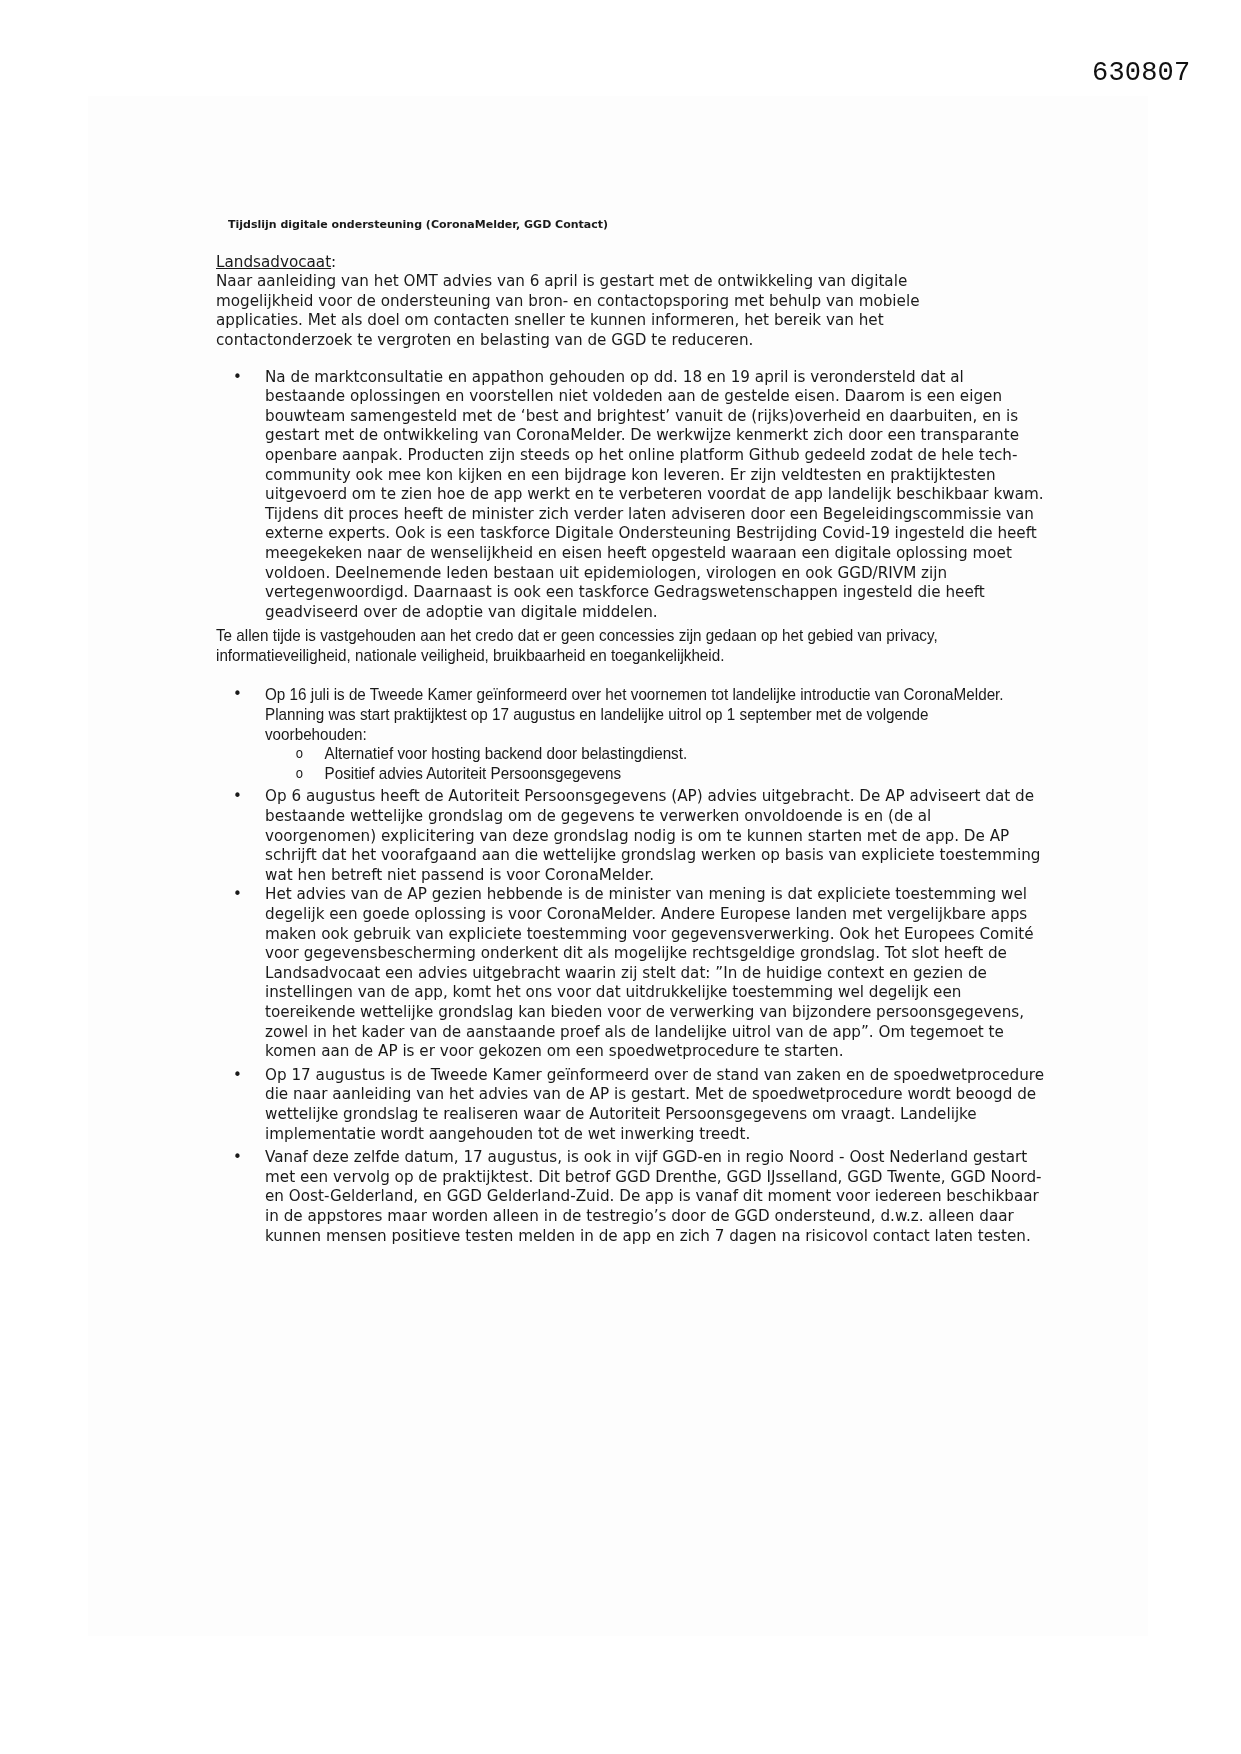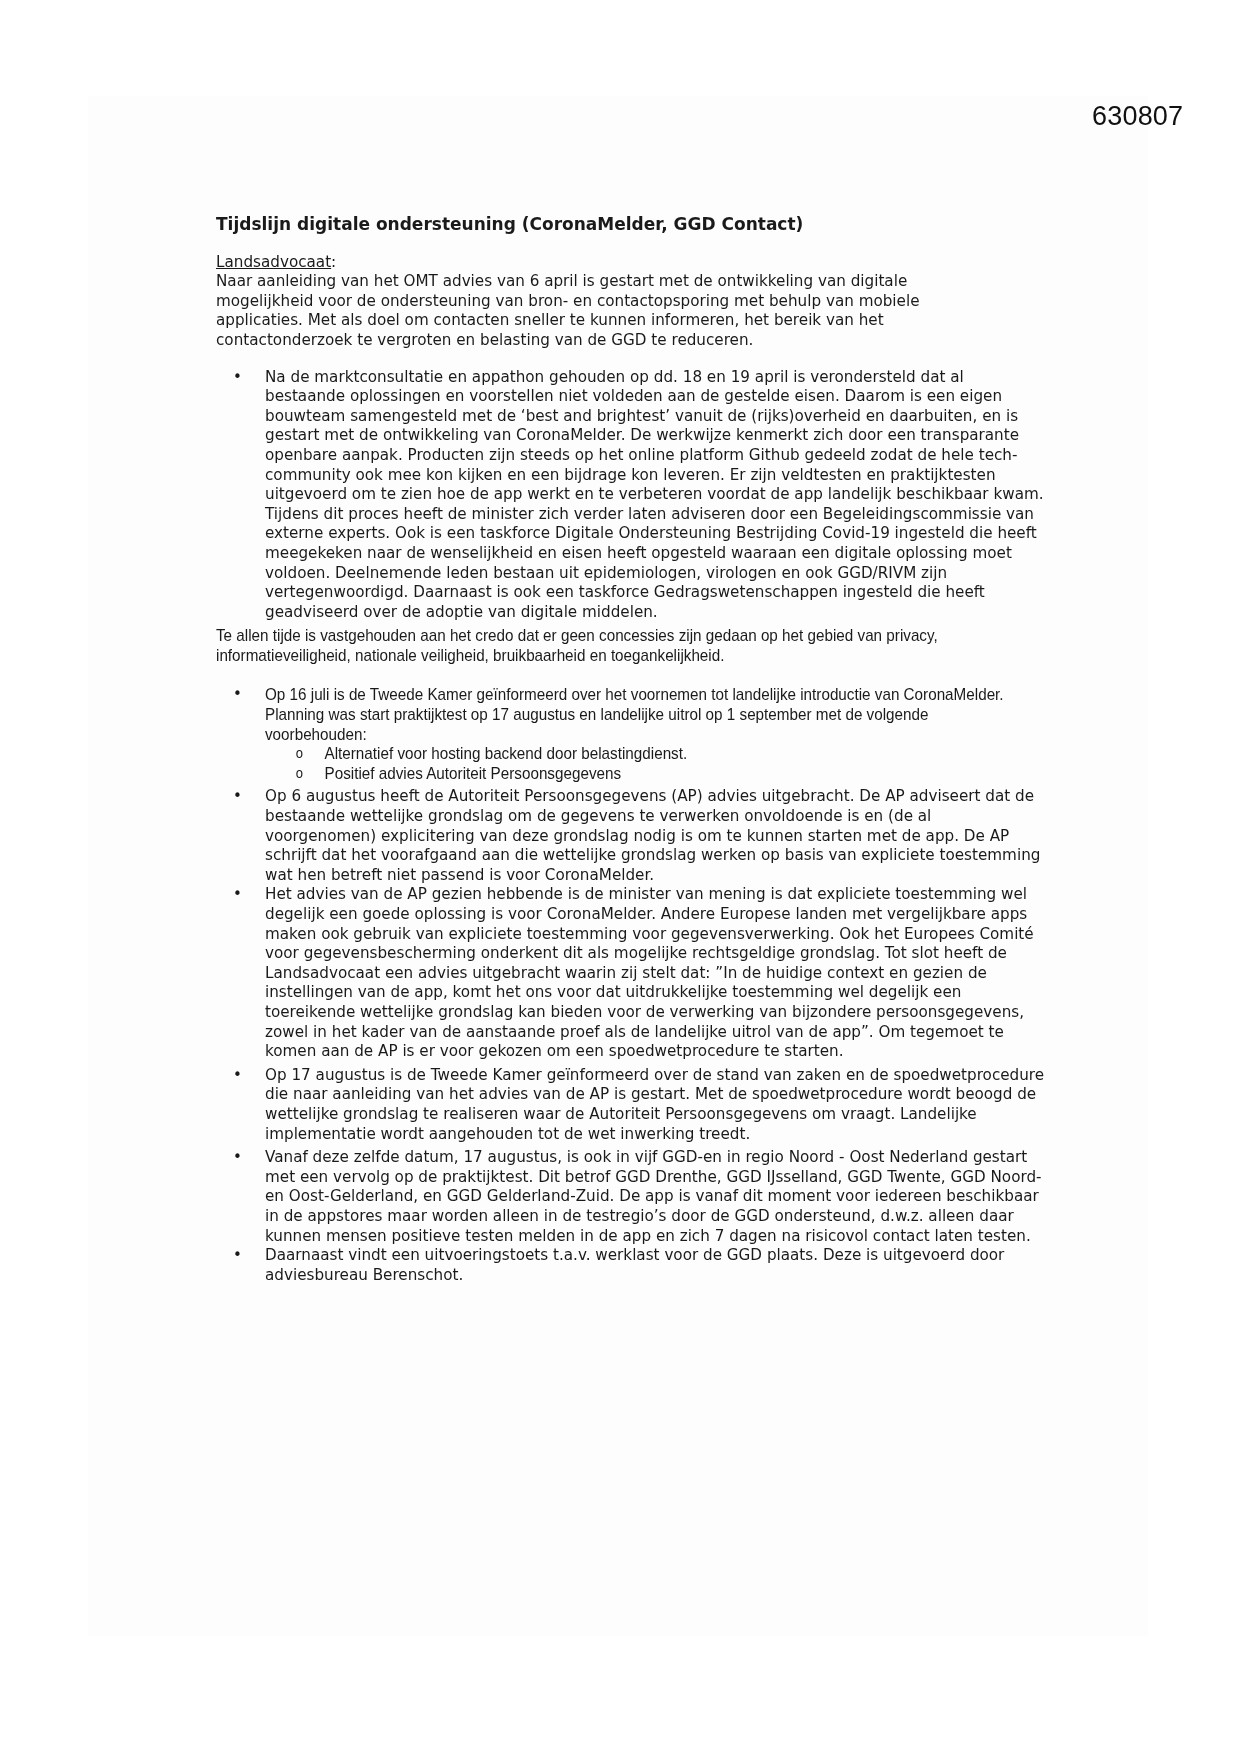--- a/index.html
+++ b/index.html
@@ -6,29 +6,28 @@
     body {
       width: 1241px; height: 1754px; background: #ffffff; position: relative; overflow: hidden;
       font-family: "DejaVu Sans", sans-serif; color: #1a1a1a;
     }
     .scan-area {
       position: absolute; left: 88px; top: 96px; width: 1060px; height: 1540px;
       background: #fdfdfd;
     }
     .doc-number {
       position: absolute; left: 1092px; top: 58px;
-      font-family: Liberation Sans, sans-serif; font-size: 27px; color: #111;
+      font-family: Liberation Mono, monospace; font-size: 27px; color: #111;
       letter-spacing: 0.2px;
-      margin-top: 43px;
     }
     .content {
       position: absolute; left: 216px; top: 215px; width: 830px;
       font-size: 15.2px; line-height: 19.6px;
     }
-    .title { font-weight: bold; font-size: 17px; margin: 0 0 18px 0; }
+    .title { font-weight: bold; font-size: 11px; margin: 0 0 18px 12px; }
     .section-head { text-decoration: underline; display: inline; }
     .section-colon { display: inline; }
     p { margin: 0; }
     .intro { margin-bottom: 17px; width: 760px; }
     ul.bullets { list-style: none; margin: 4px; padding: 0; }
     ul.bullets > li { position: relative; padding-left: 45px; width: 782px; }
     ul.bullets > li::before {
       content: "\2022"; position: absolute; left: 13px; top: 0; font-size: 15px;
     }
     .gap-after { margin-bottom: 19px; }
@@ -86,15 +85,14 @@
     <li>Op 6 augustus heeft de Autoriteit Persoonsgegevens (AP) advies uitgebracht. De AP adviseert dat de bestaande wettelijke grondslag om de gegevens te verwerken onvoldoende is en (de al voorgenomen) explicitering van deze grondslag nodig is om te kunnen starten met de app. De AP schrijft dat het voorafgaand aan die wettelijke grondslag werken op basis van expliciete toestemming wat hen betreft niet passend is voor CoronaMelder.</li>
     <li>Het advies van de AP gezien hebbende is de minister van mening is dat expliciete toestemming wel degelijk een goede oplossing is voor CoronaMelder. Andere Europese landen met vergelijkbare apps maken ook gebruik van expliciete toestemming voor gegevensverwerking. Ook het Europees Comité voor gegevensbescherming onderkent dit als mogelijke rechtsgeldige grondslag. Tot slot heeft de Landsadvocaat een advies uitgebracht waarin zij stelt dat: ”In de huidige context en gezien de instellingen van de app, komt het ons voor dat uitdrukkelijke toestemming wel degelijk een toereikende wettelijke grondslag kan bieden voor de verwerking van bijzondere persoonsgegevens, zowel in het kader van de aanstaande proef als de landelijke uitrol van de app”. Om tegemoet te komen aan de AP is er voor gekozen om een spoedwetprocedure te starten.</li>
   </ul>
 
   <ul class="bullets gap-after">
     <li>Op 17 augustus is de Tweede Kamer geïnformeerd over de stand van zaken en de spoedwetprocedure die naar aanleiding van het advies van de AP is gestart. Met de spoedwetprocedure wordt beoogd de wettelijke grondslag te realiseren waar de Autoriteit Persoonsgegevens om vraagt. Landelijke implementatie wordt aangehouden tot de wet inwerking treedt.</li>
   </ul>
 
   <ul class="bullets">
     <li>Vanaf deze zelfde datum, 17 augustus, is ook in vijf GGD-en in regio Noord - Oost Nederland gestart met een vervolg op de praktijktest. Dit betrof GGD Drenthe, GGD IJsselland, GGD Twente, GGD Noord- en Oost-Gelderland, en GGD Gelderland-Zuid. De app is vanaf dit moment voor iedereen beschikbaar in de appstores maar worden alleen in de testregio’s door de GGD ondersteund, d.w.z. alleen daar kunnen mensen positieve testen melden in de app en zich 7 dagen na risicovol contact laten testen.</li>
-    <li>Daarnaast vindt een uitvoeringstoets t.a.v. werklast voor de GGD plaats. Deze is uitgevoerd door adviesbureau Berenschot.</li>
   </ul>
 </div>
 
 </body></html>

